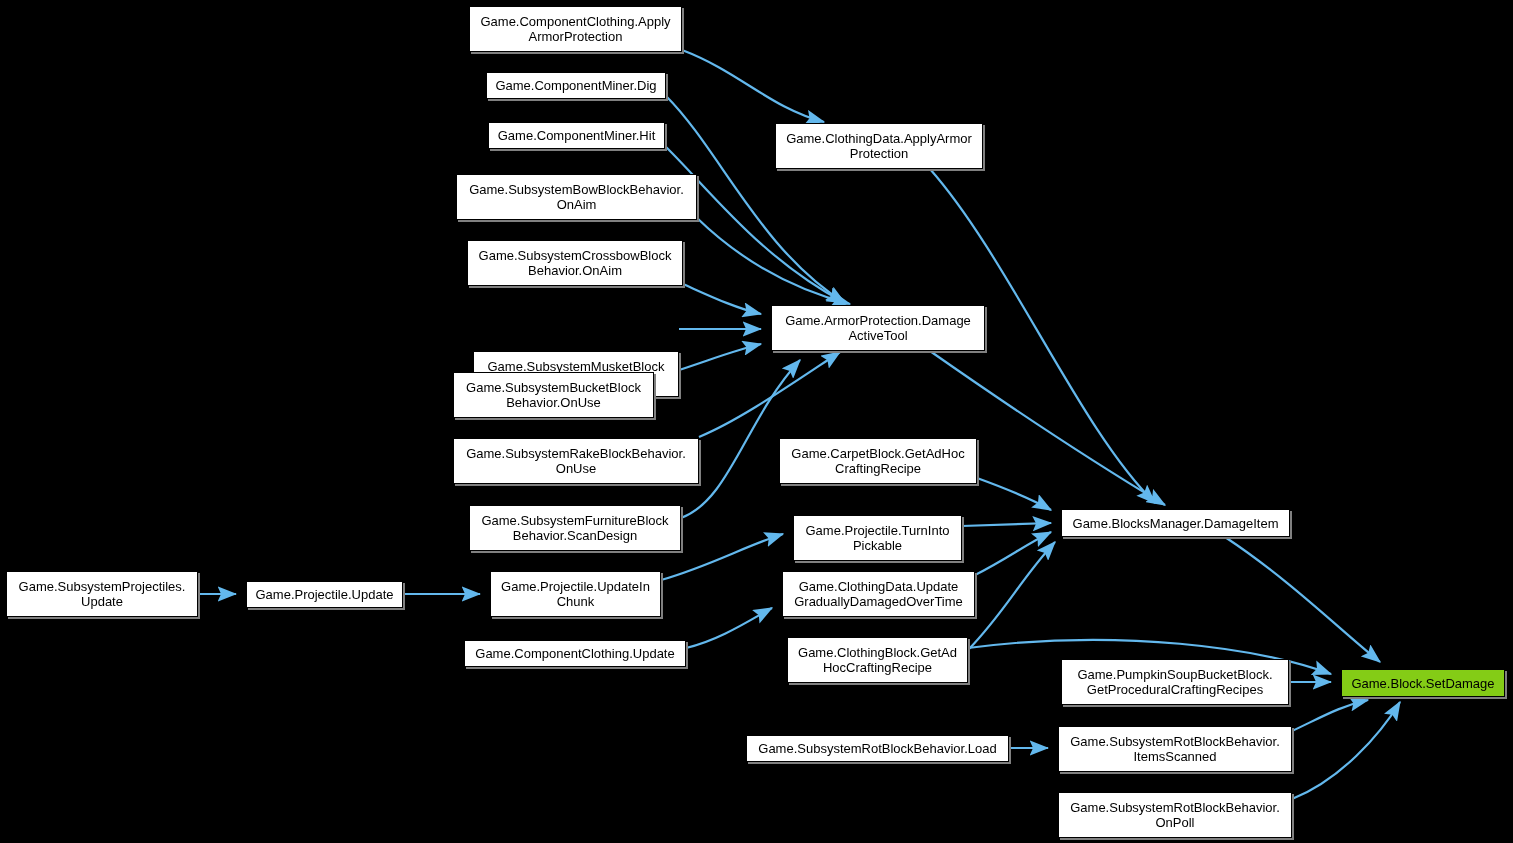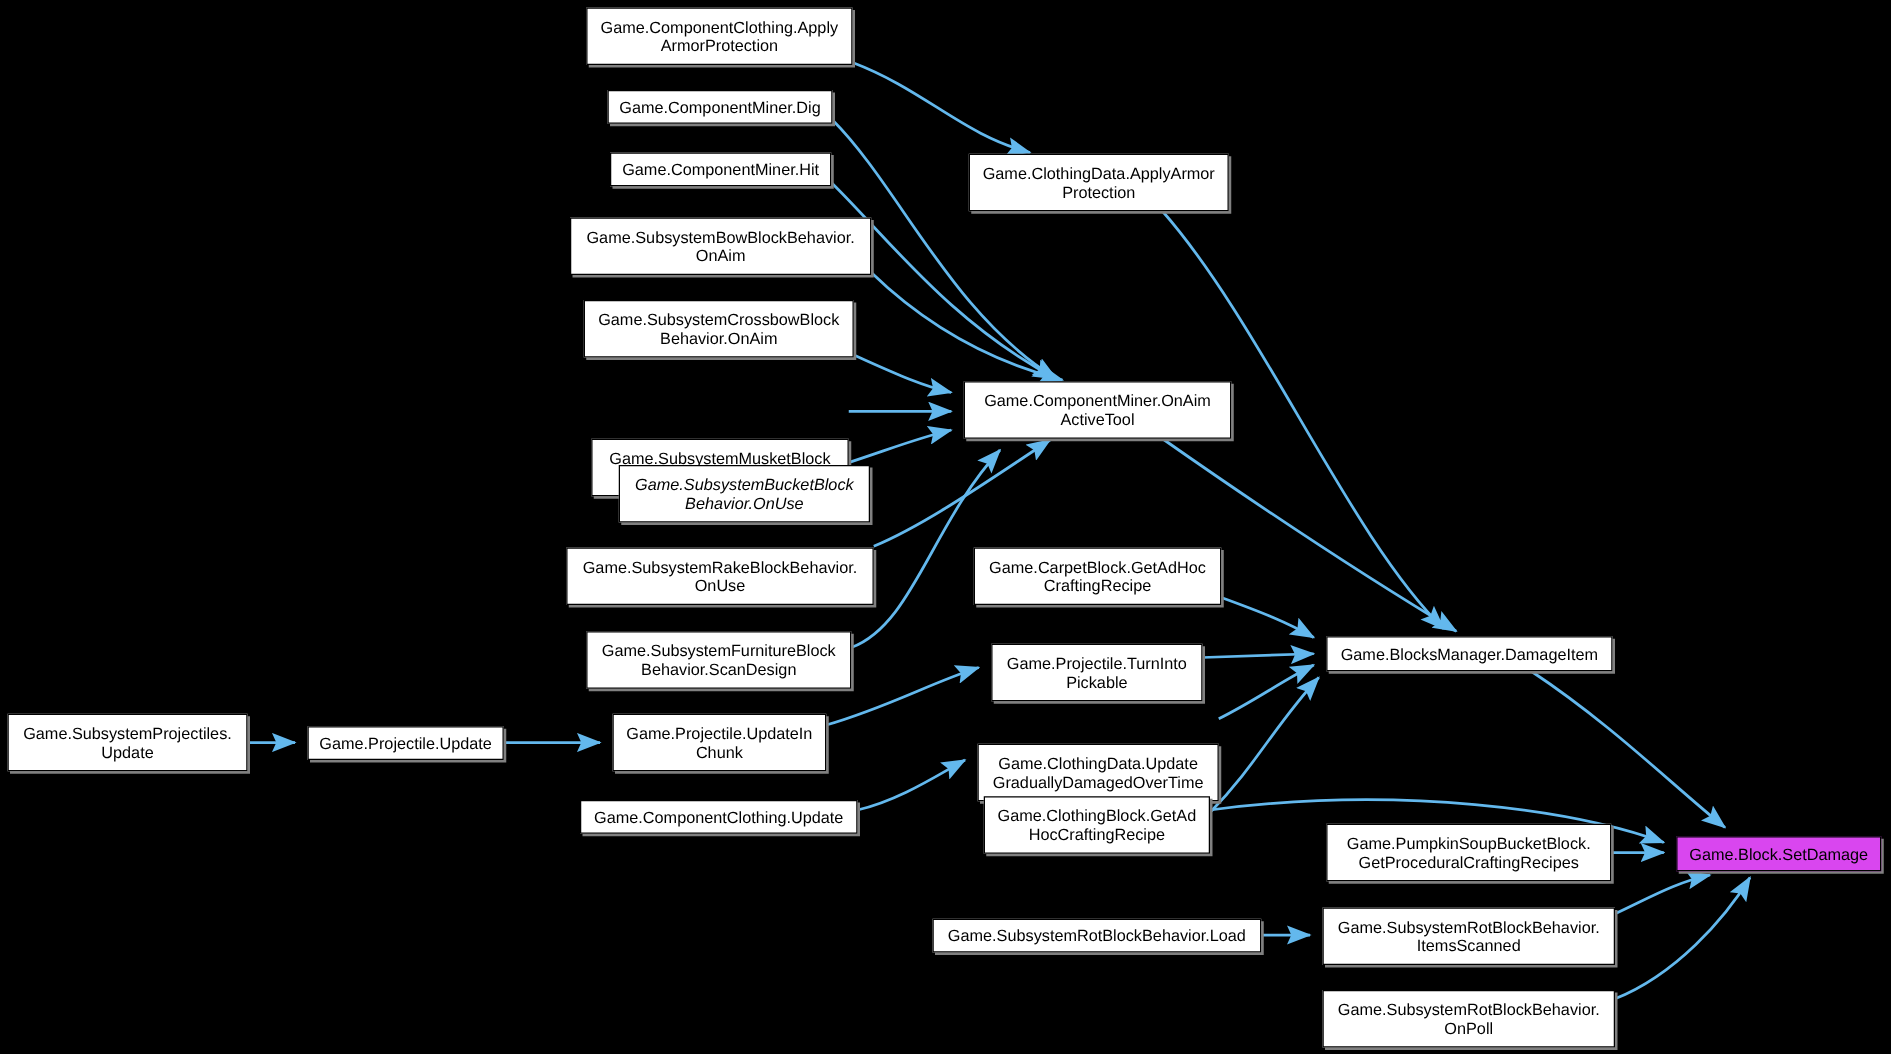--- a/index.html
+++ b/index.html
@@ -26,21 +26,21 @@
     text-align:center;
     color:#000;
     font-size:13px;
     line-height:15px;
     letter-spacing:0px;
     padding:1px 4px;
     white-space:pre-line;
     z-index:5;
   }
   .node.current{
-    background:#d946ef;
+    background:#84cc16;
   }
 </style>
 </head>
 <body>
 
 <div id="canvas">
   <svg id="edges" viewBox="0 0 1513 843" xmlns="http://www.w3.org/2000/svg">
     <defs>
       <marker id="arrow" markerWidth="9" markerHeight="7" refX="8.4" refY="3.5" orient="auto" markerUnits="strokeWidth">
         <path d="M0,0 L9,3.5 L0,7 L1.6,3.5 z" fill="#63b8ed"></path>
@@ -78,41 +78,41 @@
       <div class="node" style="left: 469px; top: 6px; width: 213px; height: 46px;">Game.ComponentClothing.Apply
 ArmorProtection</div>
       <div class="node" style="left: 486px; top: 72px; width: 180px; height: 27px;">Game.ComponentMiner.Dig</div>
       <div class="node" style="left: 488px; top: 122px; width: 177px; height: 27px;">Game.ComponentMiner.Hit</div>
       <div class="node" style="left: 456px; top: 174px; width: 241px; height: 46px;">Game.SubsystemBowBlockBehavior.
 OnAim</div>
       <div class="node" style="left: 467px; top: 240px; width: 216px; height: 46px;">Game.SubsystemCrossbowBlock
 Behavior.OnAim</div>
       <div class="node" style="left: 473px; top: 306px; width: 206px; height: 46px; margin-top: 45px;">Game.SubsystemMusketBlock
 Behavior.OnAim</div>
-      <div class="node" style="left: 495px; top: 372px; width: 201px; height: 46px; font-style: italic;">Game.SubsystemBucketBlock
+      <div class="node" style="left: 453px; top: 372px; width: 201px; height: 46px;">Game.SubsystemBucketBlock
 Behavior.OnUse</div>
       <div class="node" style="left: 453px; top: 438px; width: 246px; height: 46px;">Game.SubsystemRakeBlockBehavior.
 OnUse</div>
       <div class="node" style="left: 469px; top: 505px; width: 212px; height: 46px;">Game.SubsystemFurnitureBlock
 Behavior.ScanDesign</div>
       <div class="node" style="left: 6px; top: 571px; width: 192px; height: 46px;">Game.SubsystemProjectiles.
 Update</div>
       <div class="node" style="left: 246px; top: 581px; width: 157px; height: 27px;">Game.Projectile.Update</div>
       <div class="node" style="left: 490px; top: 571px; width: 171px; height: 46px;">Game.Projectile.UpdateIn
 Chunk</div>
       <div class="node" style="left: 464px; top: 640px; width: 222px; height: 27px;">Game.ComponentClothing.Update</div>
       <div class="node" style="left: 775px; top: 123px; width: 208px; height: 46px;">Game.ClothingData.ApplyArmor
 Protection</div>
-      <div class="node" style="left: 771px; top: 305px; width: 214px; height: 46px;">Game.ComponentMiner.OnAim
+      <div class="node" style="left: 771px; top: 305px; width: 214px; height: 46px;">Game.ArmorProtection.Damage
 ActiveTool</div>
       <div class="node" style="left: 779px; top: 438px; width: 198px; height: 46px;">Game.CarpetBlock.GetAdHoc
 CraftingRecipe</div>
       <div class="node" style="left: 793px; top: 515px; width: 169px; height: 46px;">Game.Projectile.TurnInto
 Pickable</div>
-      <div class="node" style="left: 782px; top: 571px; width: 193px; height: 46px; margin-top: 24px;">Game.ClothingData.Update
+      <div class="node" style="left: 782px; top: 571px; width: 193px; height: 46px;">Game.ClothingData.Update
 GraduallyDamagedOverTime</div>
       <div class="node" style="left: 787px; top: 637px; width: 181px; height: 46px;">Game.ClothingBlock.GetAd
 HocCraftingRecipe</div>
       <div class="node" style="left: 1061px; top: 509px; width: 229px; height: 28px;">Game.BlocksManager.DamageItem</div>
       <div class="node" style="left: 1061px; top: 659px; width: 228px; height: 46px;">Game.PumpkinSoupBucketBlock.
 GetProceduralCraftingRecipes</div>
       <div class="node" style="left: 746px; top: 735px; width: 263px; height: 27px;">Game.SubsystemRotBlockBehavior.Load</div>
       <div class="node" style="left: 1058px; top: 726px; width: 234px; height: 46px;">Game.SubsystemRotBlockBehavior.
 ItemsScanned</div>
       <div class="node" style="left: 1058px; top: 792px; width: 234px; height: 46px;">Game.SubsystemRotBlockBehavior.

